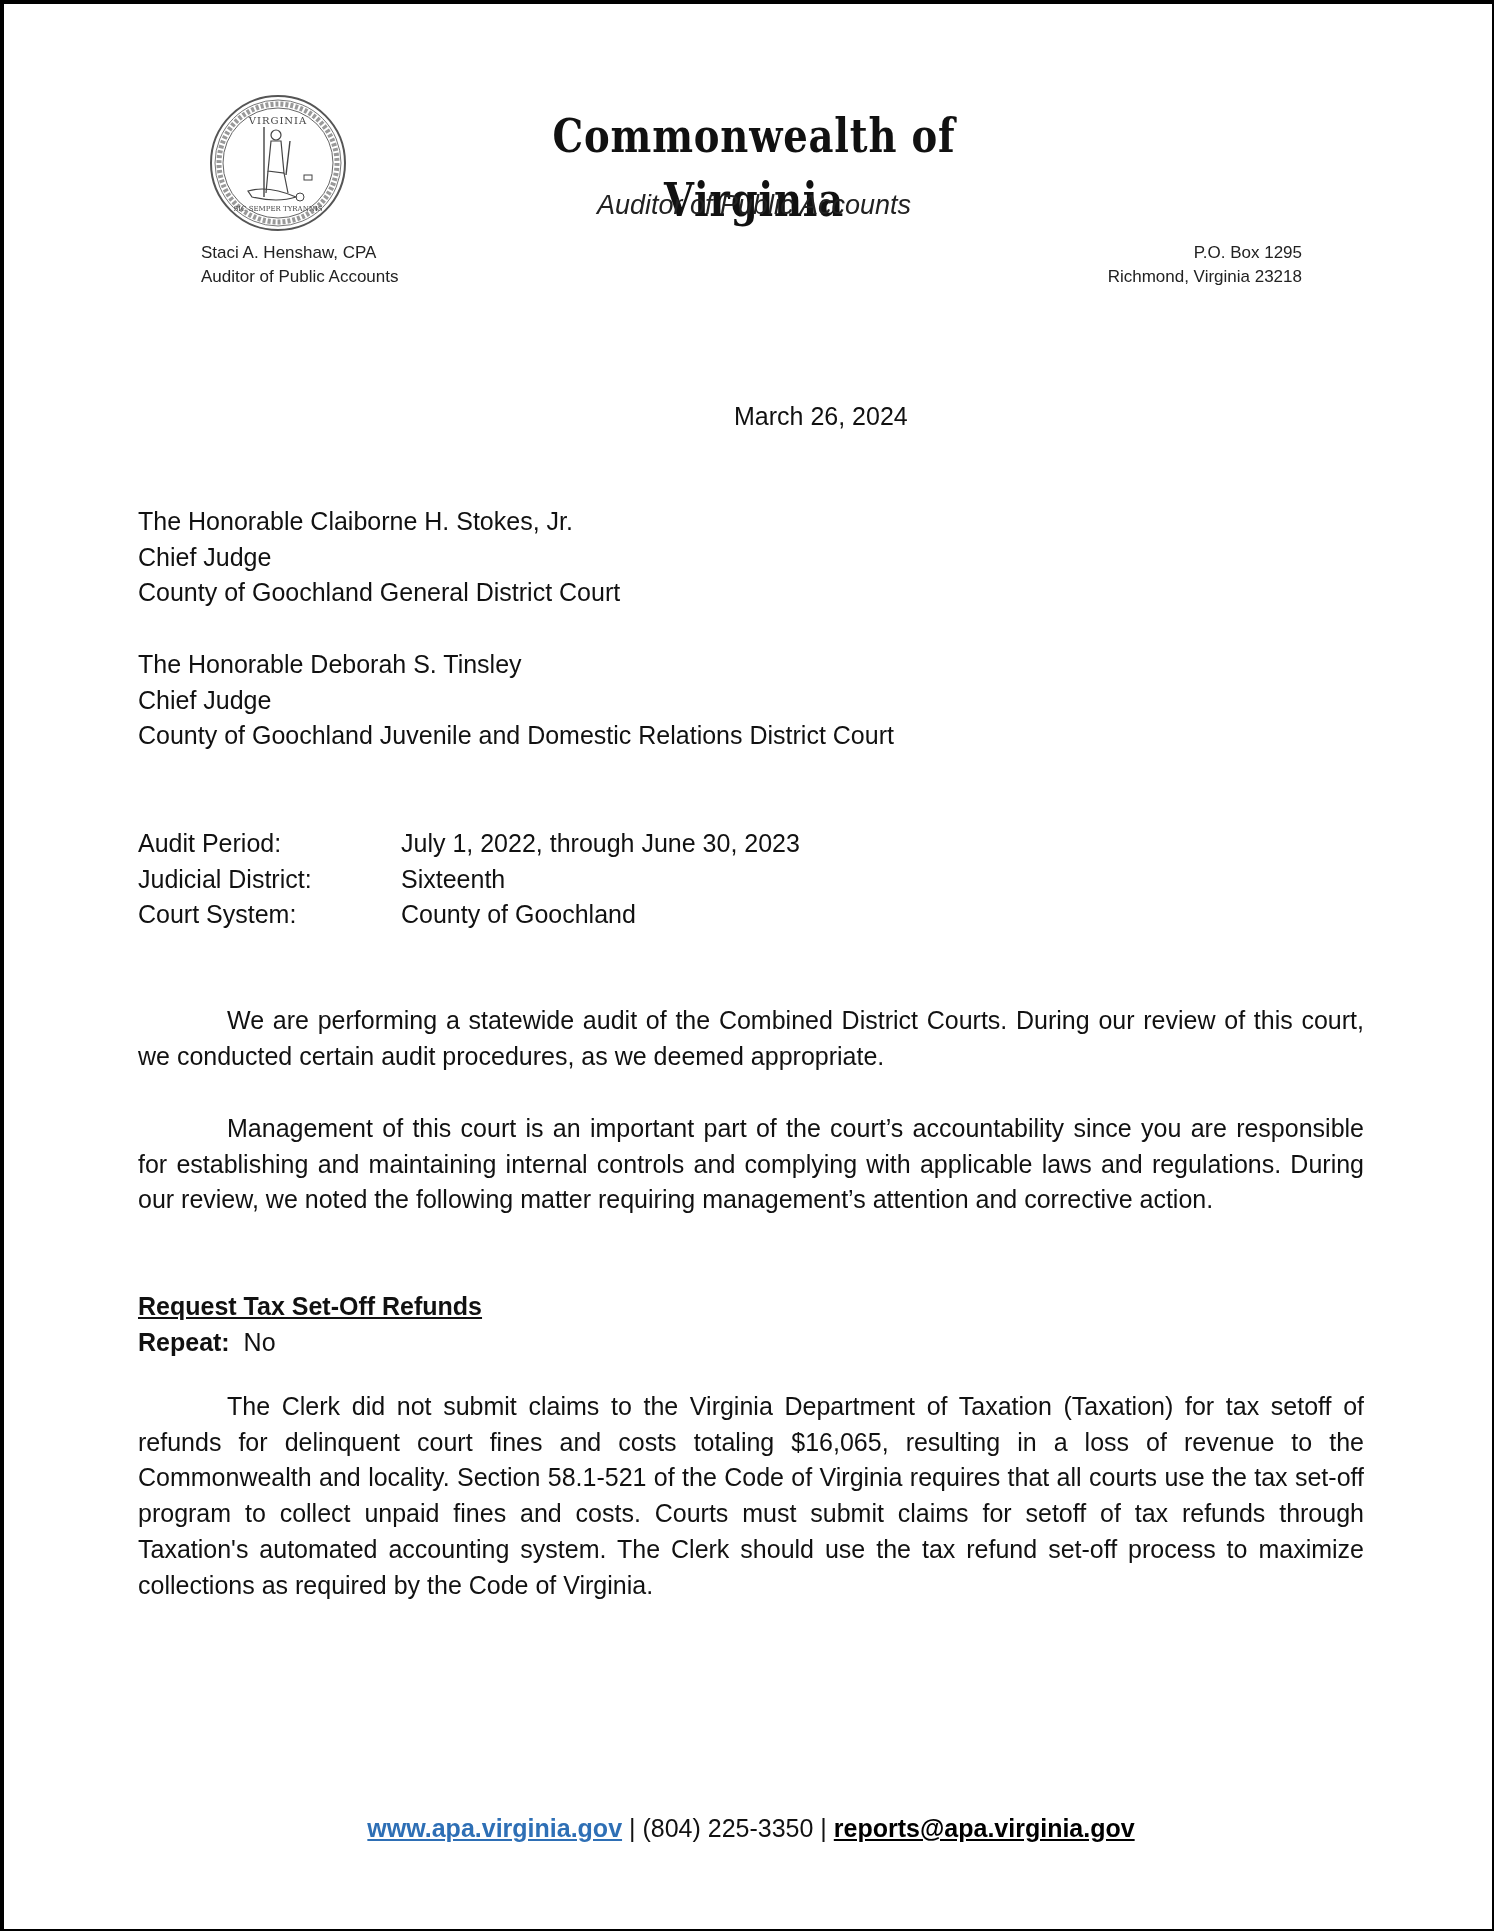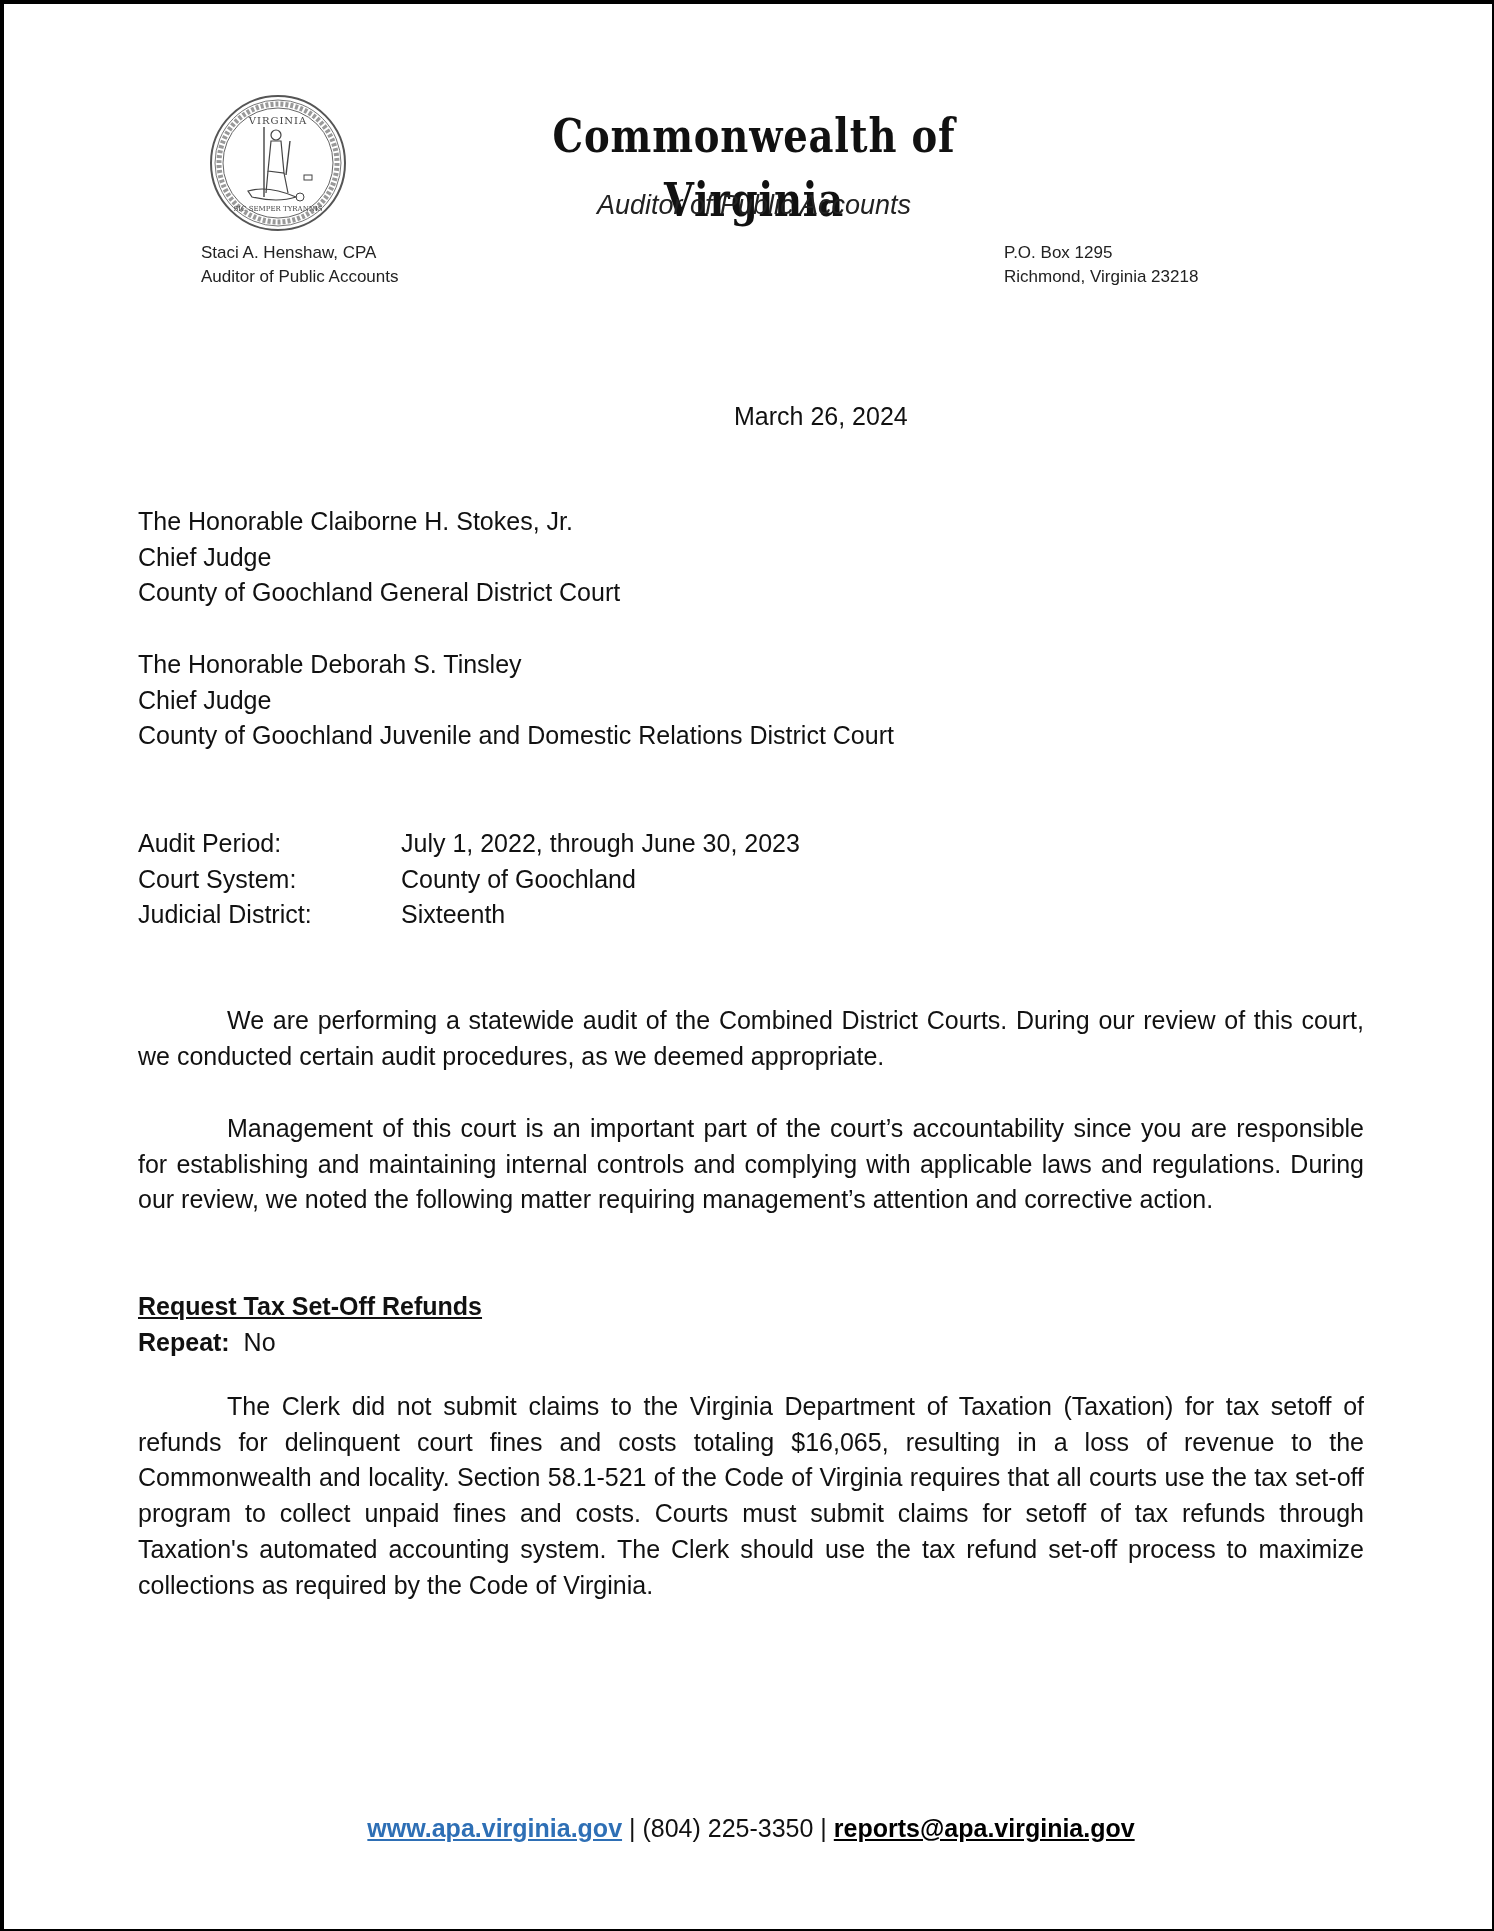--- a/index.html
+++ b/index.html
@@ -18,21 +18,21 @@
     font-family: "DejaVu Serif", serif; font-weight: bold; font-size: 47px;
     letter-spacing: 1px; color: #111; line-height: 64px;
     transform: scaleX(0.82); transform-origin: center;
   }
   .subtitle {
     position: absolute; left: 440px; top: 184px; width: 620px; text-align: center;
     font-style: italic; font-size: 27px; line-height: 34px; color: #222;
   }
   .small { font-size: 17px; line-height: 24px; color: #222; }
   .hdr-left { left: 197px; top: 237px; }
-  .hdr-right { left: 1000px; top: 237px; width: 298px; }
+  .hdr-right { left: 1000px; top: 237px; width: 298px; text-align: right; }
   .body-text { font-size: 25px; line-height: 35.7px; color: #111; }
   .date { left: 730px; top: 395px; }
   .block { left: 134px; }
   .para {
     position: absolute; left: 134px; width: 1226px; white-space: normal;
     text-align: justify; font-size: 25px; line-height: 35.7px;
   }
   .para .indent { display: inline-block; width: 89px; }
   .kv-label { display: inline-block; width: 263px; }
   .heading { font-weight: bold; text-decoration: underline; }
@@ -91,24 +91,24 @@
     <div>The Honorable Deborah S. Tinsley</div>
     <div>Chief Judge</div>
     <div>County of Goochland Juvenile and Domestic Relations District Court</div>
   </div>
 
   <div class="abs body-text block" style="top:822px;">
     <div>
       <span class="kv-label">Audit Period:</span><span>July 1, 2022, through June 30, 2023</span>
     </div>
     <div>
-      <span class="kv-label">Court System:</span><span>County of Goochland</span>
+      <span class="kv-label">Judicial District:</span><span>Sixteenth</span>
     </div>
     <div>
-      <span class="kv-label">Judicial District:</span><span>Sixteenth</span>
+      <span class="kv-label">Court System:</span><span>County of Goochland</span>
     </div>
   </div>
 
   <div class="para" style="top:1107px;">
     <span class="indent"></span><span>Management of this court is an important part of the court’s accountability since you are responsible for establishing and maintaining internal controls and complying with applicable laws and regulations.  During our review, we noted the following matter requiring management’s attention and corrective action.</span>
   </div>
 
   <div class="para" style="top:999px;">
     <span class="indent"></span><span>We are performing a statewide audit of the Combined District Courts.  During our review of this court, we conducted certain audit procedures, as we deemed appropriate.</span>
   </div>

